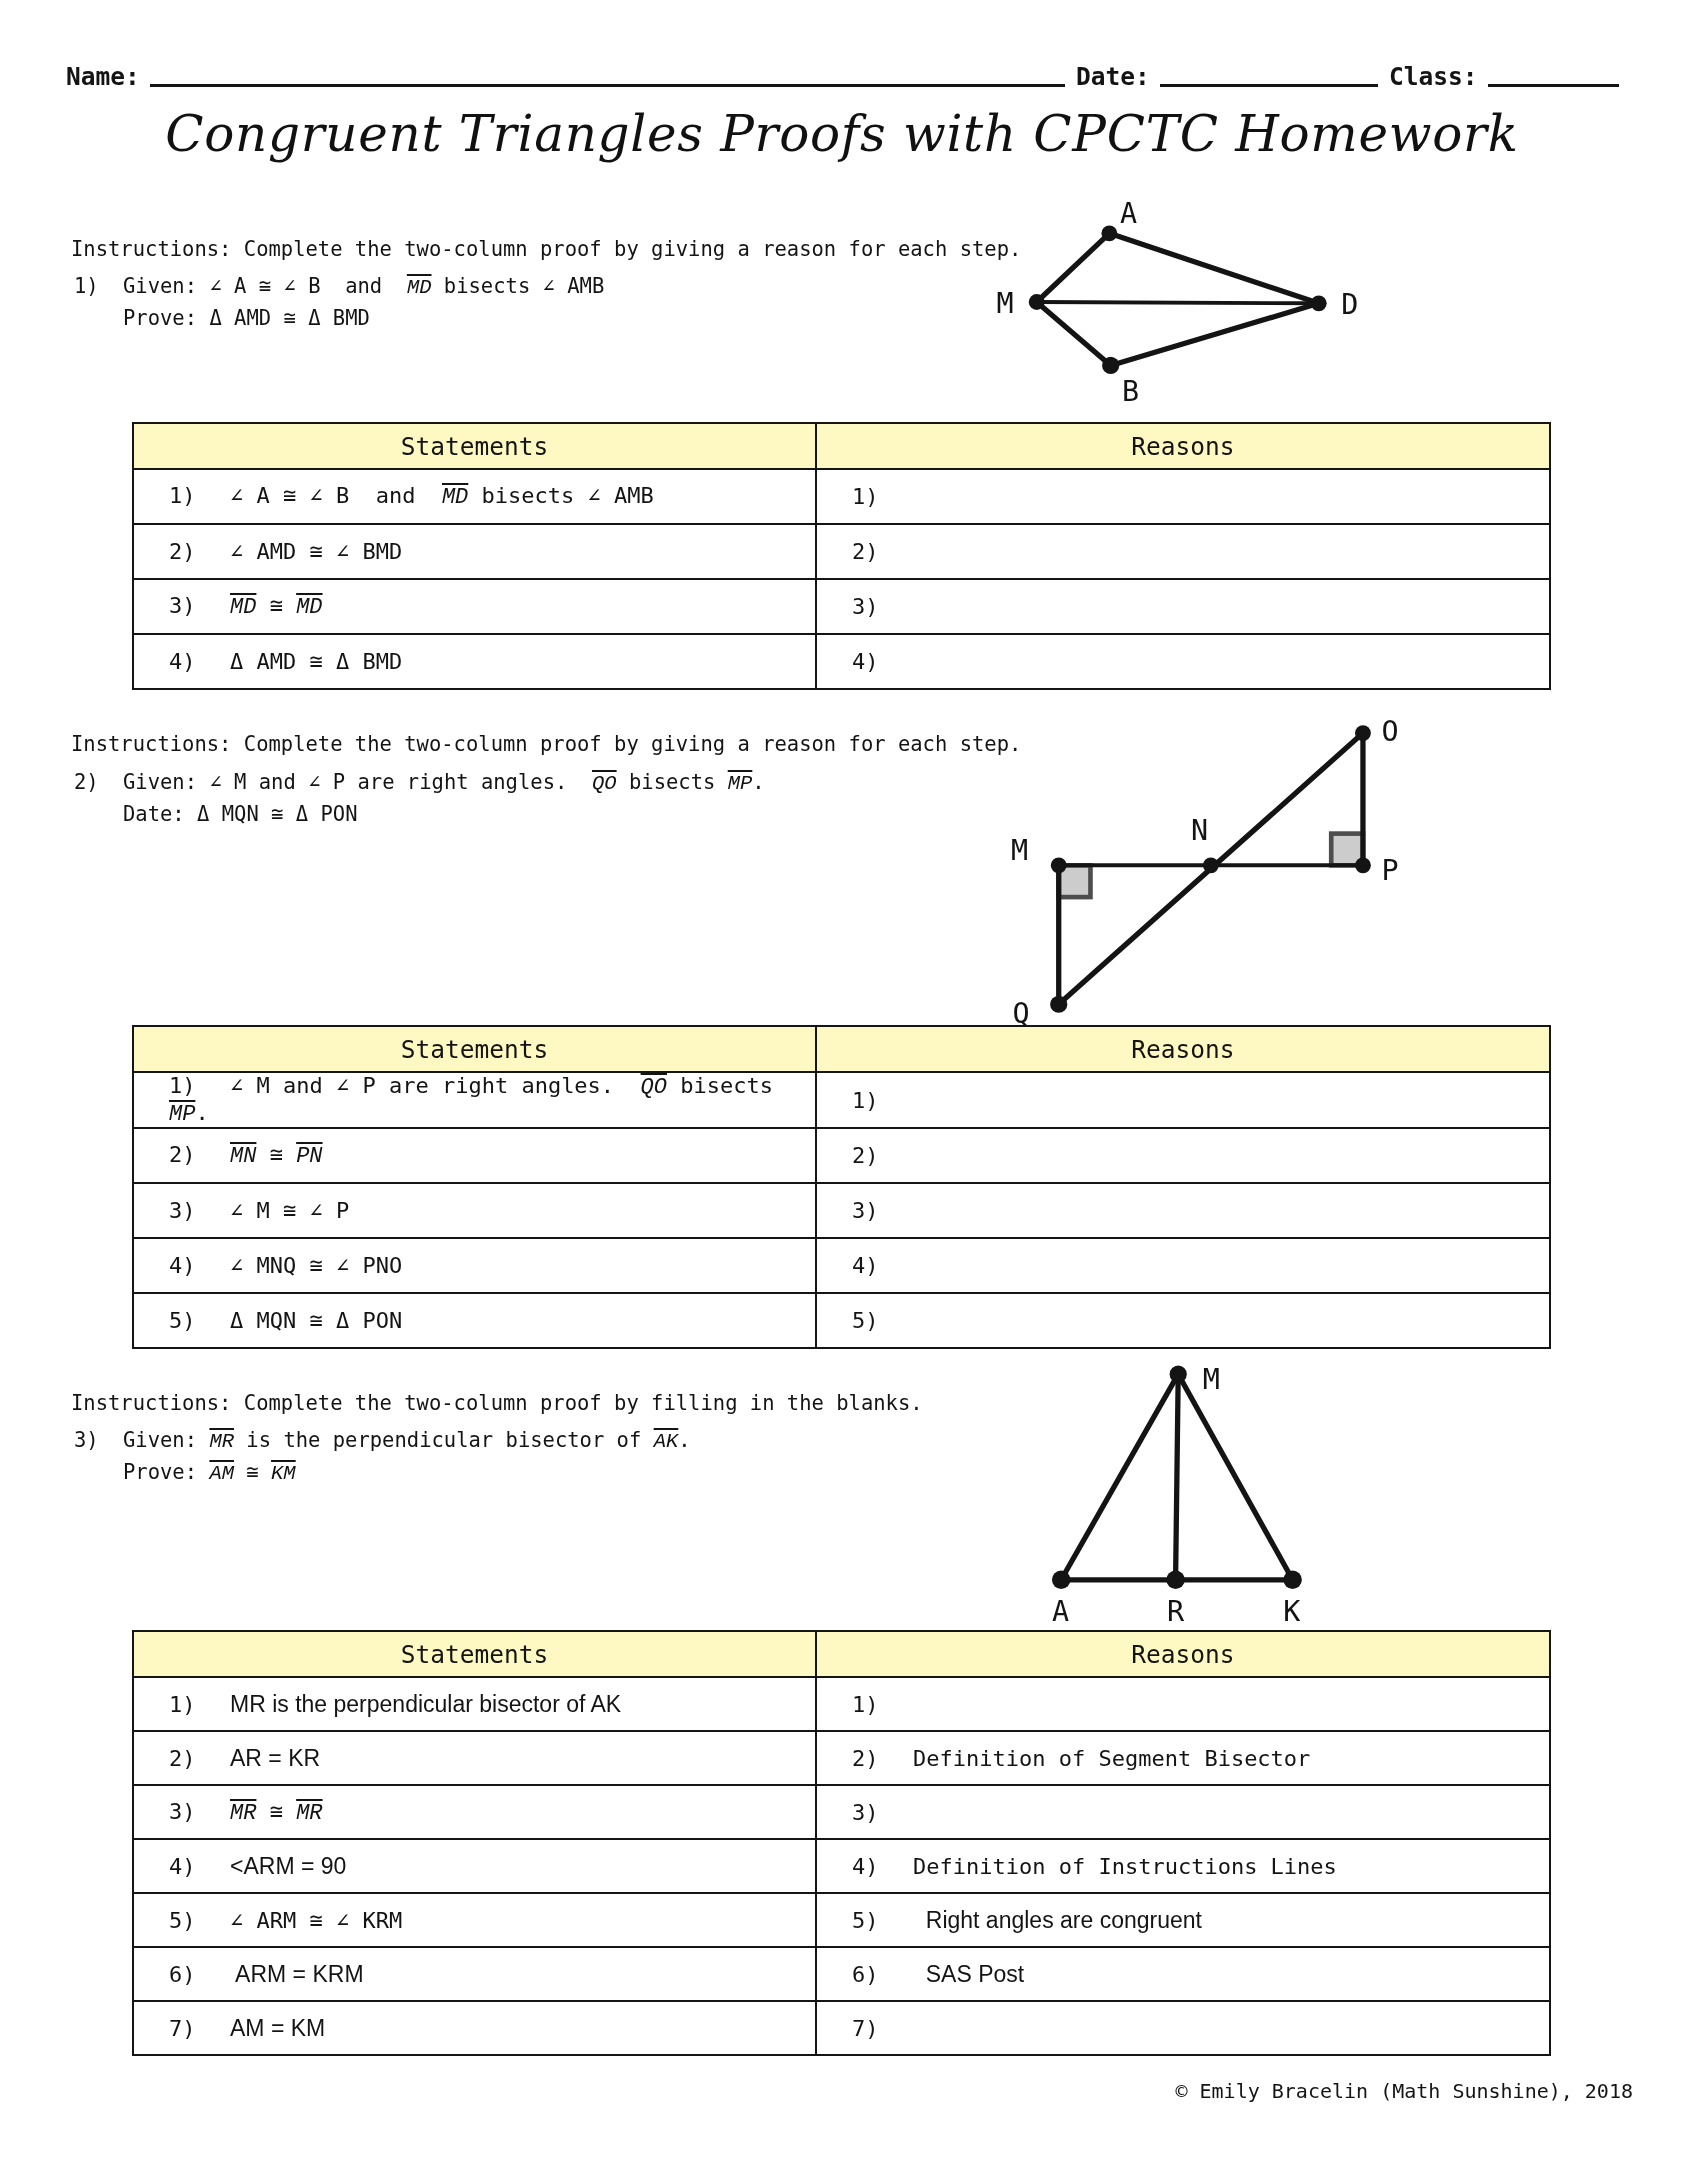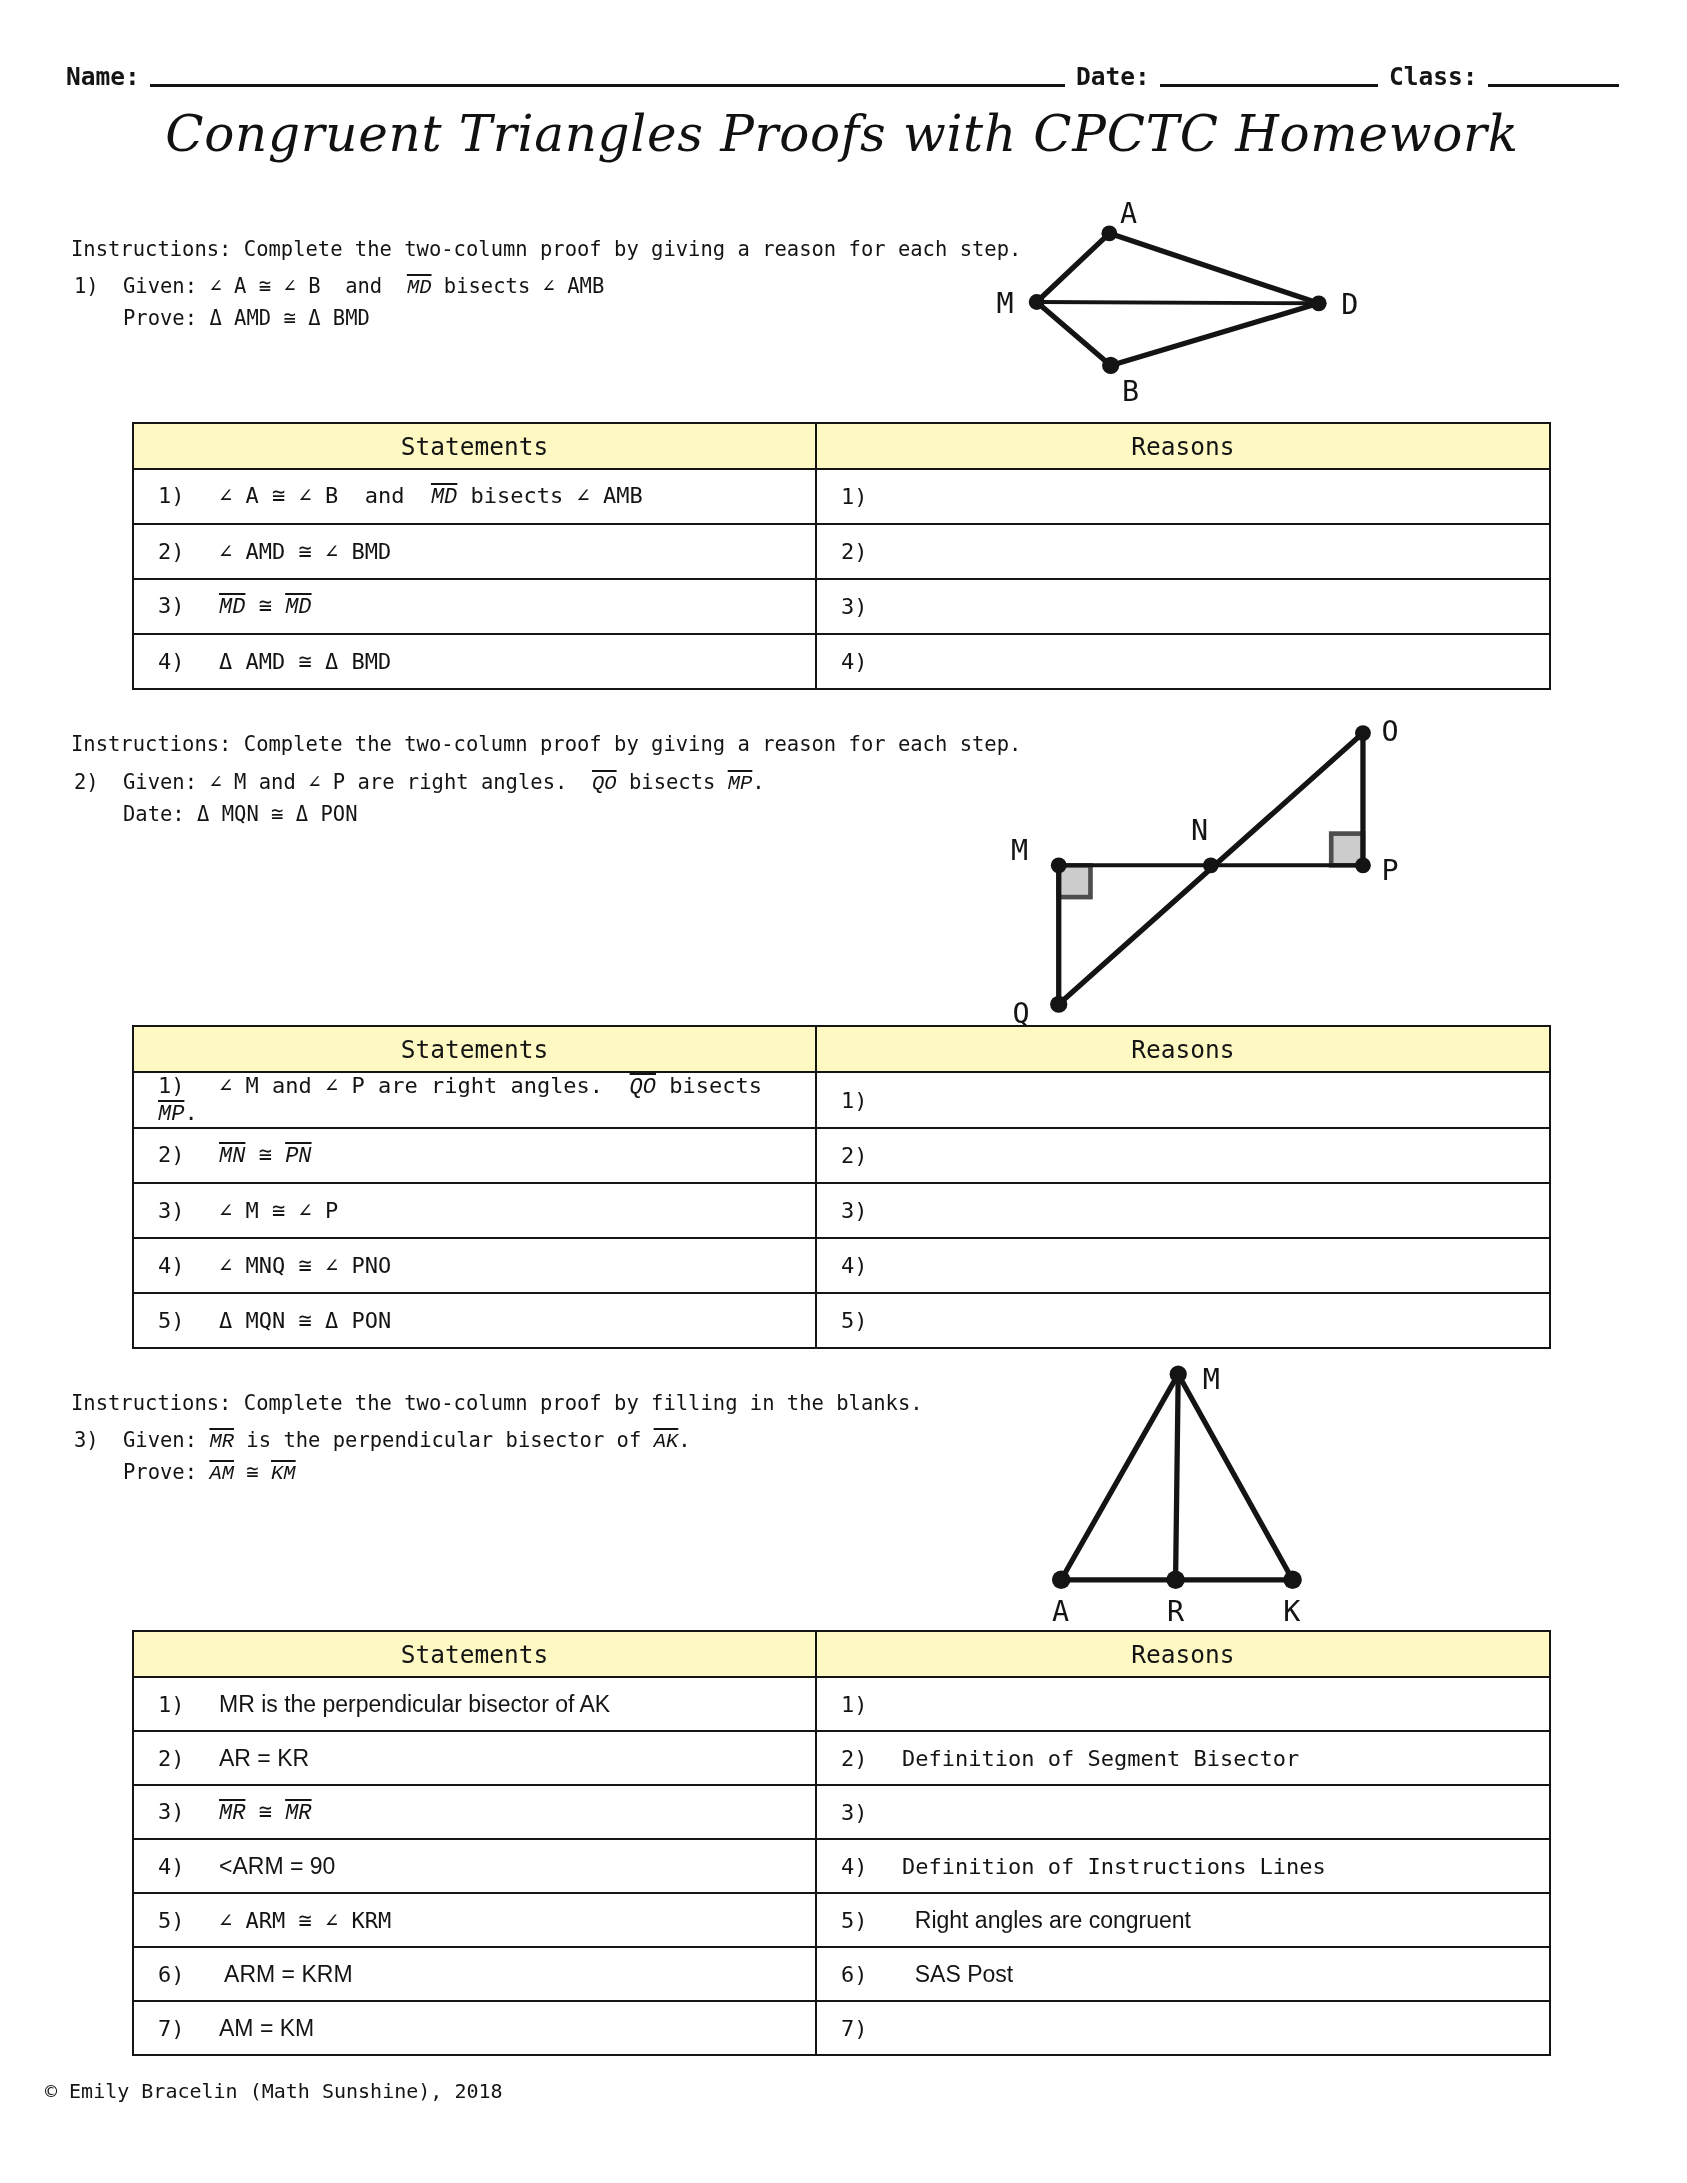--- a/index.html
+++ b/index.html
@@ -35,38 +35,38 @@
   .pnum { display:inline-block; width:49px; flex:0 0 49px; }
 
   
   table.proof { position:absolute; border-collapse:collapse; table-layout:fixed;
                 width:1409px; background:#fff; }
   table.proof th, table.proof td { border:2.6px solid #151515; }
   table.proof th {
     height:42px; background:#fef9c3; font-weight:normal; font-size:24.5px;
     text-align:center; vertical-align:middle;
   }
-  table.proof td { vertical-align:middle; padding:0 8px 0 24px;border-radius:18px; }
+  table.proof td { vertical-align:middle; padding:0 8px 0 35px;border-radius:18px; }
   table.proof td.stmt-cell  { width:679px; }
   table.proof td.reason-cell{ width:730px; }
   .t1 td, .t2 td { height:53px; }
   .t3 td { height:52px; }
   .num { display:inline-block; width:61px; font-size:22px; }
   .cell-text { font-size:22px; white-space:pre-wrap; }
   .cell-text.ans { font-size:23px; }
 
   
   svg text.vlabel { font-family:"DejaVu Sans Mono","DejaVu Sans",monospace;
                     font-size:43px; fill:#141414; }
   svg .edge { stroke:#141414; stroke-width:8; stroke-linecap:round; }
   svg .edge-thin { stroke:#141414; stroke-width:6; stroke-linecap:round; }
   svg .dot { fill:#141414; }
   svg .ra { fill:#cccccc; stroke:#4d4d4d; stroke-width:7; }
 
-  .footer { top:2079px; left:0; width:1633px; font-size:20px;padding-left:45px; }
+  .footer { top:2079px; left:0; width:1633px; text-align:right; font-size:20px; }
 </style>
 </head>
 <body>
 
 <div class="abs hdr">
   <span class="hdr-label type">Name:</span>
   <div class="fill fill-name"></div>
   <span class="hdr-label type">Date:</span>
   <div class="fill fill-date"></div>
   <span class="hdr-label type">Class:</span>

